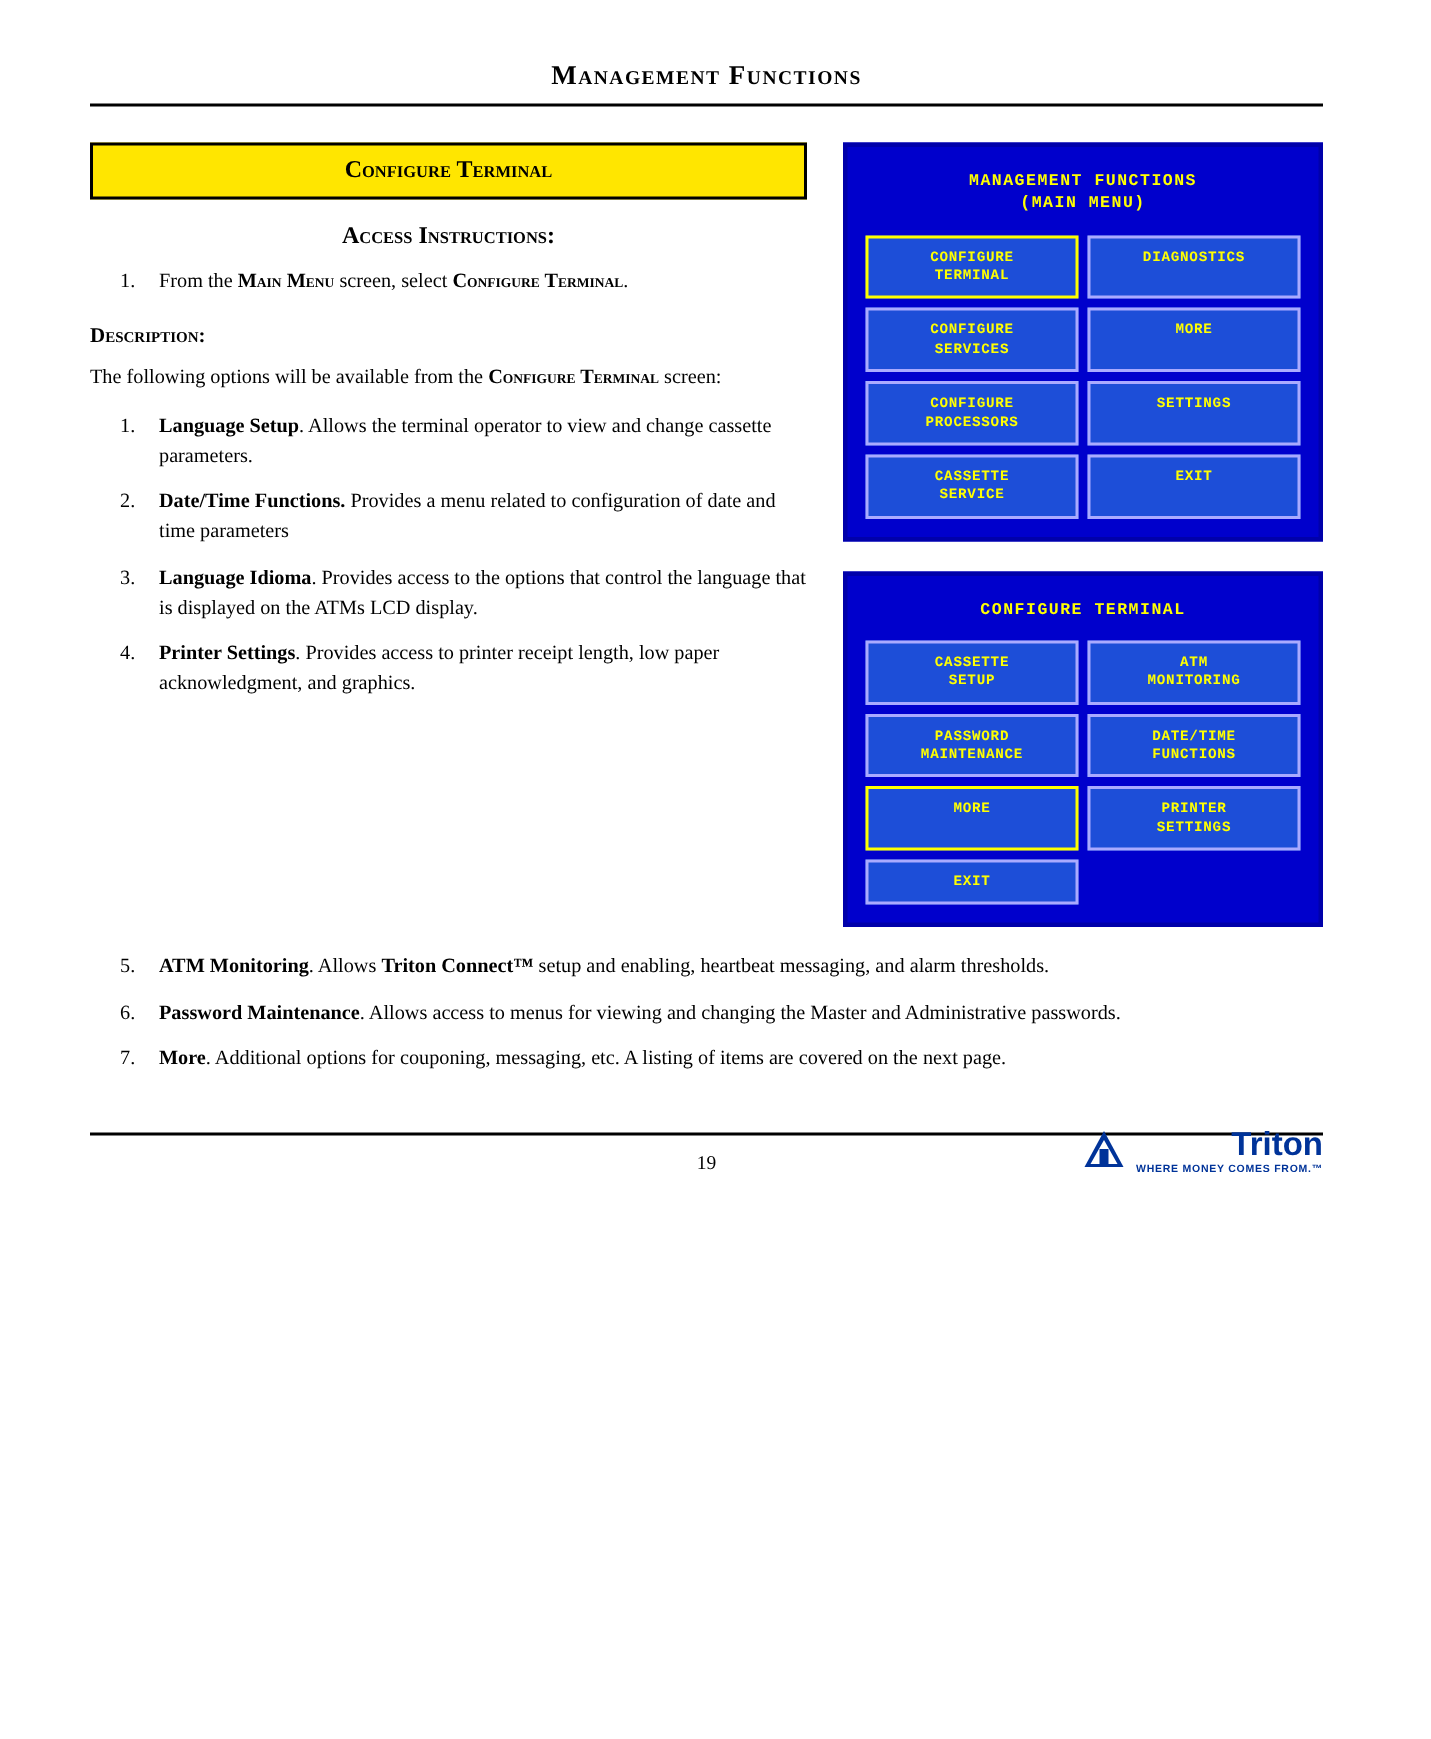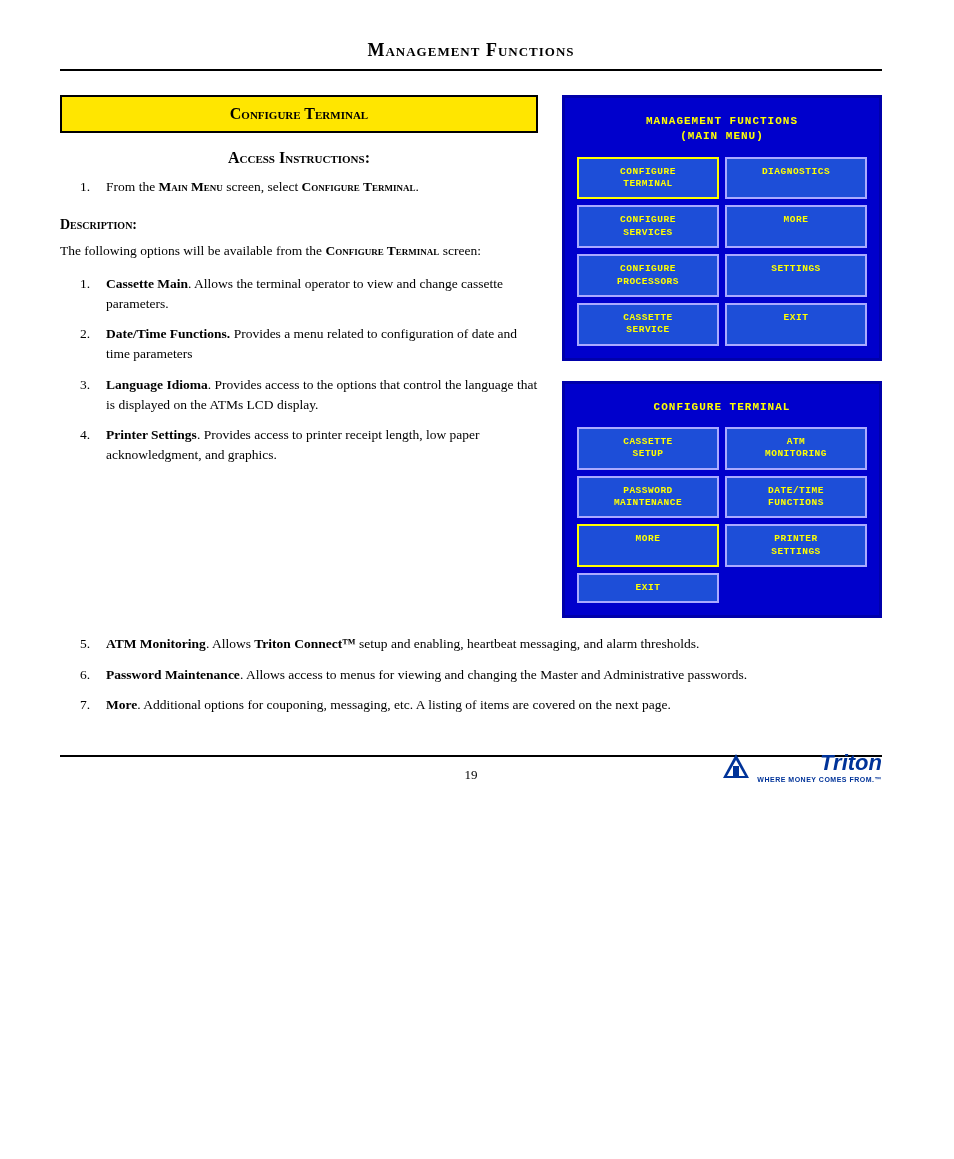--- a/index.html
+++ b/index.html
@@ -195,21 +195,20 @@
       position: absolute;
       right: 0;
       bottom: 0;
       display: flex;
       align-items: center;
       gap: 6px;
     }
 
     .triton-logo-text {
       font-size: 22px;
-      font-style: italic;
       font-weight: bold;
       color: #003399;
       font-family: Arial, sans-serif;
     }
 
     .triton-logo-sub {
       font-size: 7px;
       color: #003399;
       font-family: Arial, sans-serif;
       font-weight: bold;
@@ -258,21 +257,21 @@
         <span>Description:</span>
       </div>
 
       <p class="description-text">
         The following options will be available from the <span class="small-caps-text bold">Configure Terminal</span> screen:
       </p>
 
       <ol class="numbered-list">
         <li>
           <span class="num">1.</span>
-          <span class="item-text"><span class="item-title">Cassette Main</span>. Allows the terminal operator to view and change cassette parameters.</span>
+          <span class="item-text"><span class="item-title">Language Setup</span>. Allows the terminal operator to view and change cassette parameters.</span>
         </li>
         <li>
           <span class="num">2.</span>
           <span class="item-text"><span class="item-title">Date/Time Functions.</span>  Provides a menu  related to configuration of date and time parameters</span>
         </li>
         <li>
           <span class="num">3.</span>
           <span class="item-text"><span class="item-title">Language Idioma</span>. Provides access to the options that control the language that is displayed on the ATMs LCD display.</span>
         </li>
         <li>

